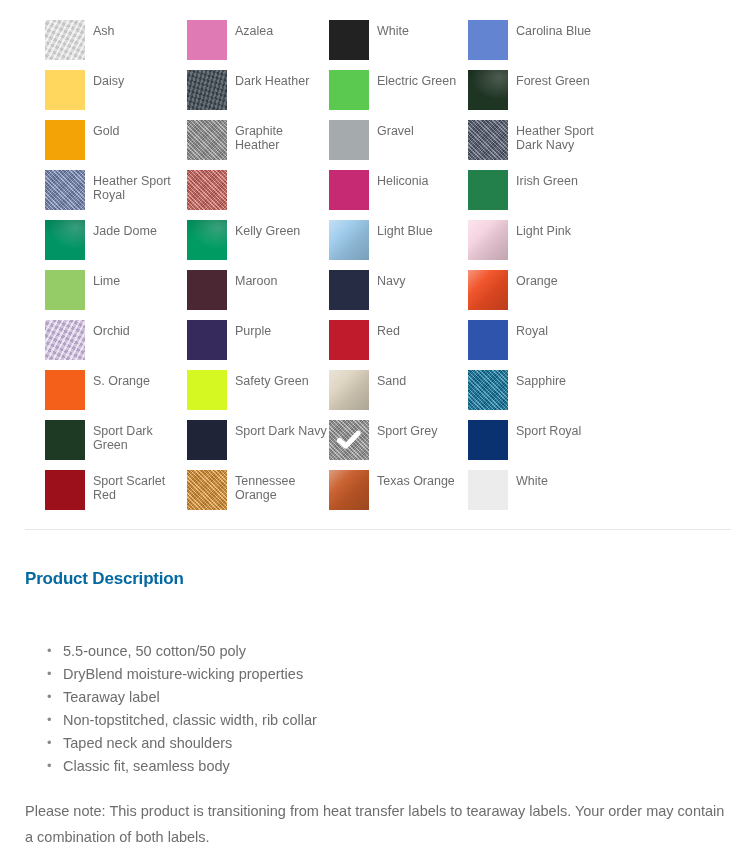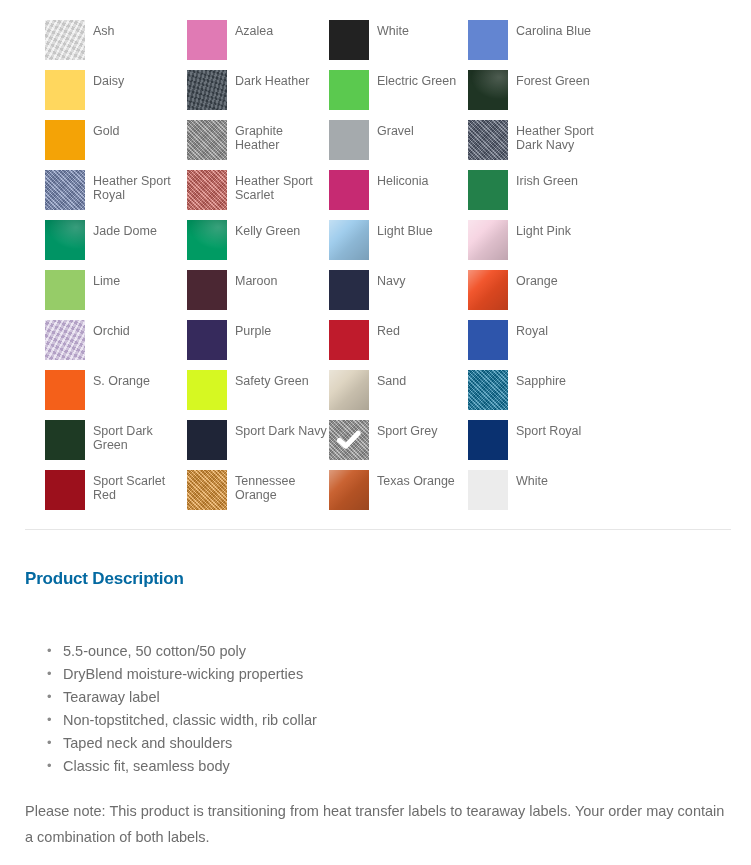--- a/index.html
+++ b/index.html
@@ -163,21 +163,20 @@
     <div class="swatch-cell two-line">
       <span class="swatch-chip" style="background: repeating-linear-gradient(45deg, rgba(255, 255, 255, 0.28) 0px, rgba(255, 255, 255, 0.28) 1px, rgba(0, 0, 0, 0.18) 1px, rgba(0, 0, 0, 0.18) 3px), repeating-linear-gradient(-45deg, rgba(255, 255, 255, 0.18) 0px, rgba(255, 255, 255, 0.18) 1px, rgba(0, 0, 0, 0.13) 1px, rgba(0, 0, 0, 0.13) 2px), linear-gradient(rgb(85, 94, 115), rgb(85, 94, 115));"></span>
       <span class="swatch-label">Heather Sport Dark Navy</span>
     </div>
     <div class="swatch-cell two-line">
       <span class="swatch-chip" style="background: repeating-linear-gradient(45deg, rgba(255, 255, 255, 0.28) 0px, rgba(255, 255, 255, 0.28) 1px, rgba(0, 0, 0, 0.18) 1px, rgba(0, 0, 0, 0.18) 3px), repeating-linear-gradient(-45deg, rgba(255, 255, 255, 0.18) 0px, rgba(255, 255, 255, 0.18) 1px, rgba(0, 0, 0, 0.13) 1px, rgba(0, 0, 0, 0.13) 2px), linear-gradient(rgb(125, 143, 192), rgb(125, 143, 192));"></span>
       <span class="swatch-label">Heather Sport Royal</span>
     </div>
     <div class="swatch-cell two-line">
       <span class="swatch-chip" style="background: repeating-linear-gradient(45deg, rgba(255, 255, 255, 0.28) 0px, rgba(255, 255, 255, 0.28) 1px, rgba(0, 0, 0, 0.18) 1px, rgba(0, 0, 0, 0.18) 3px), repeating-linear-gradient(-45deg, rgba(255, 255, 255, 0.18) 0px, rgba(255, 255, 255, 0.18) 1px, rgba(0, 0, 0, 0.13) 1px, rgba(0, 0, 0, 0.13) 2px), linear-gradient(rgb(221, 106, 99), rgb(221, 106, 99));"></span>
-      <span class="swatch-label">Heather Sport Scarlet</span>
     </div>
     <div class="swatch-cell two-line">
       <span class="swatch-chip" style="background: linear-gradient(rgb(198, 42, 114), rgb(198, 42, 114));"></span>
       <span class="swatch-label">Heliconia</span>
     </div>
     <div class="swatch-cell two-line">
       <span class="swatch-chip" style="background: linear-gradient(rgb(35, 128, 74), rgb(35, 128, 74));"></span>
       <span class="swatch-label">Irish Green</span>
     </div>
     <div class="swatch-cell two-line">

